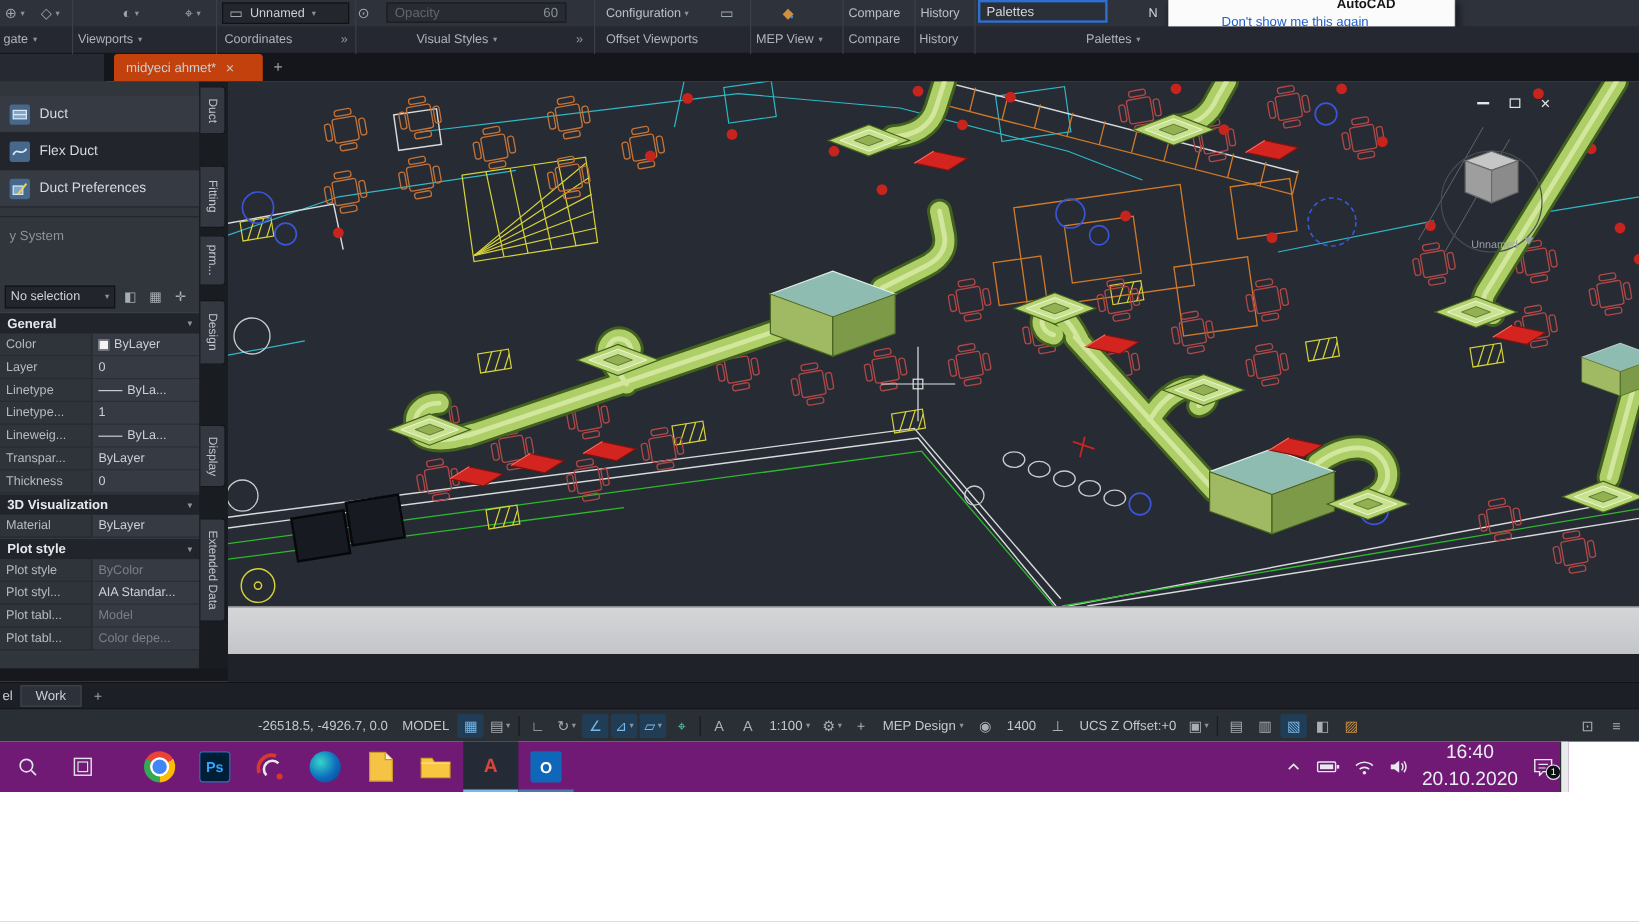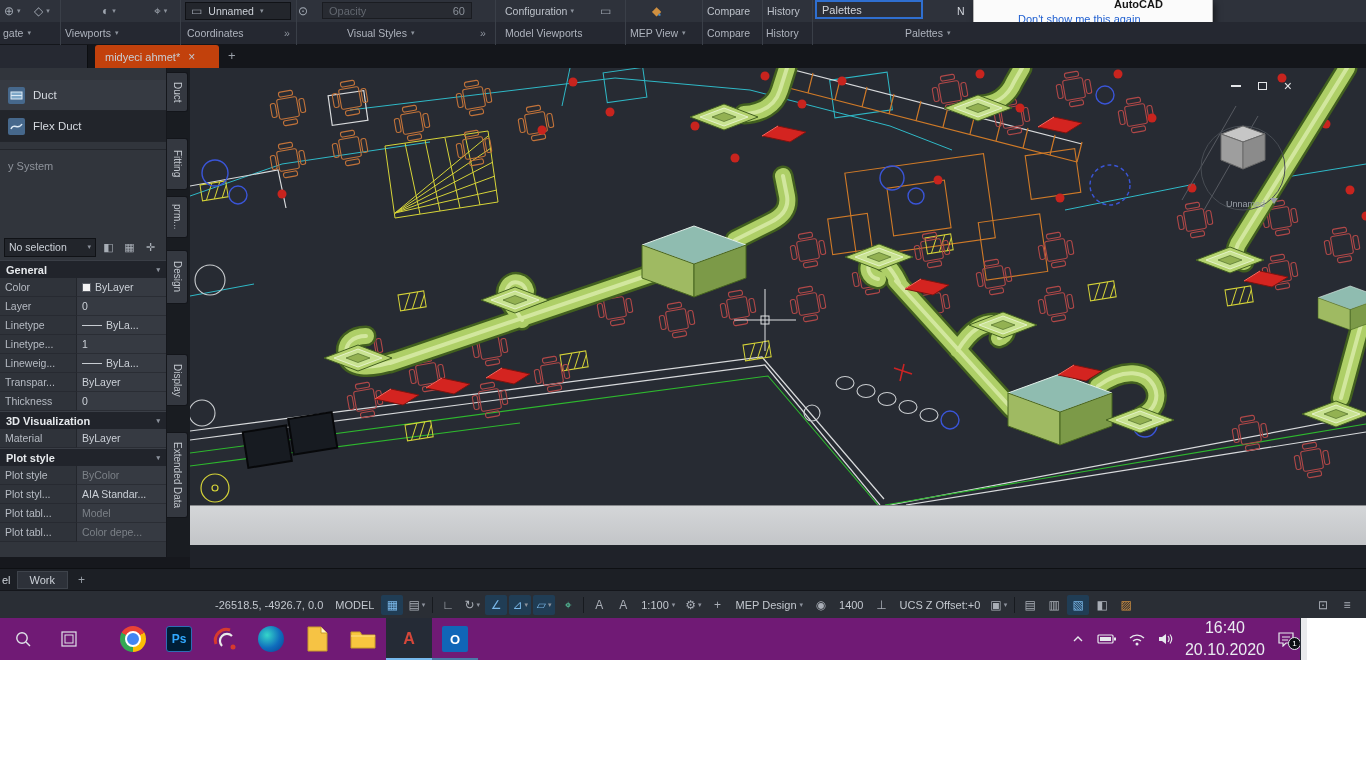--- a/index.html
+++ b/index.html
@@ -160,21 +160,21 @@
       <span class="r2item" style="left:187px">
           <span>Coordinates</span>
         </span>
       <span class="r2item" style="left:284px;color:#8d939d">»</span>
       <span class="r2item" style="left:347px">
           <span>Visual Styles</span>
           <span class="caret">▾</span>
         </span>
       <span class="r2item" style="left:480px;color:#8d939d">»</span>
       <span class="r2item" style="left:505px">
-          <span>Model Viewports</span>
+          <span>Offset Viewports</span>
         </span>
       <span class="r2item" style="left:630px">
           <span>MEP View</span>
           <span class="caret">▾</span>
         </span>
       <span class="r2item" style="left:707px">
           <span>Compare</span>
         </span>
       <span class="r2item" style="left:766px">
           <span>History</span>
@@ -215,20 +215,29 @@
             </span>
           <span>Duct</span>
         </div>
         <div class="titem sel">
           <span class="tic">
               <svg width="13" height="13">
                 <path d="M1,9 C4,2 8,11 12,4" fill="none" stroke="#dce9f4" stroke-width="1.5"></path>
               </svg>
             </span>
           <span>Flex Duct</span>
+        </div>
+        <div class="titem">
+          <span class="tic">
+              <svg width="13" height="13">
+                <rect x="1" y="4" width="8" height="7" fill="#7fa8c8" stroke="#dce9f4"></rect>
+                <line x1="5" y1="11" x2="12" y2="2" stroke="#f2d05a" stroke-width="1.6"></line>
+              </svg>
+            </span>
+          <span>Duct Preferences</span>
         </div>
         <div class="tdivider"></div>
         <div class="tfooter">y System</div>
       </div>
       <div id="props">
         <div class="selrow">
           <div class="scombo">
               <span>No selection</span>
               <span class="caret">▾</span>
             </div>

